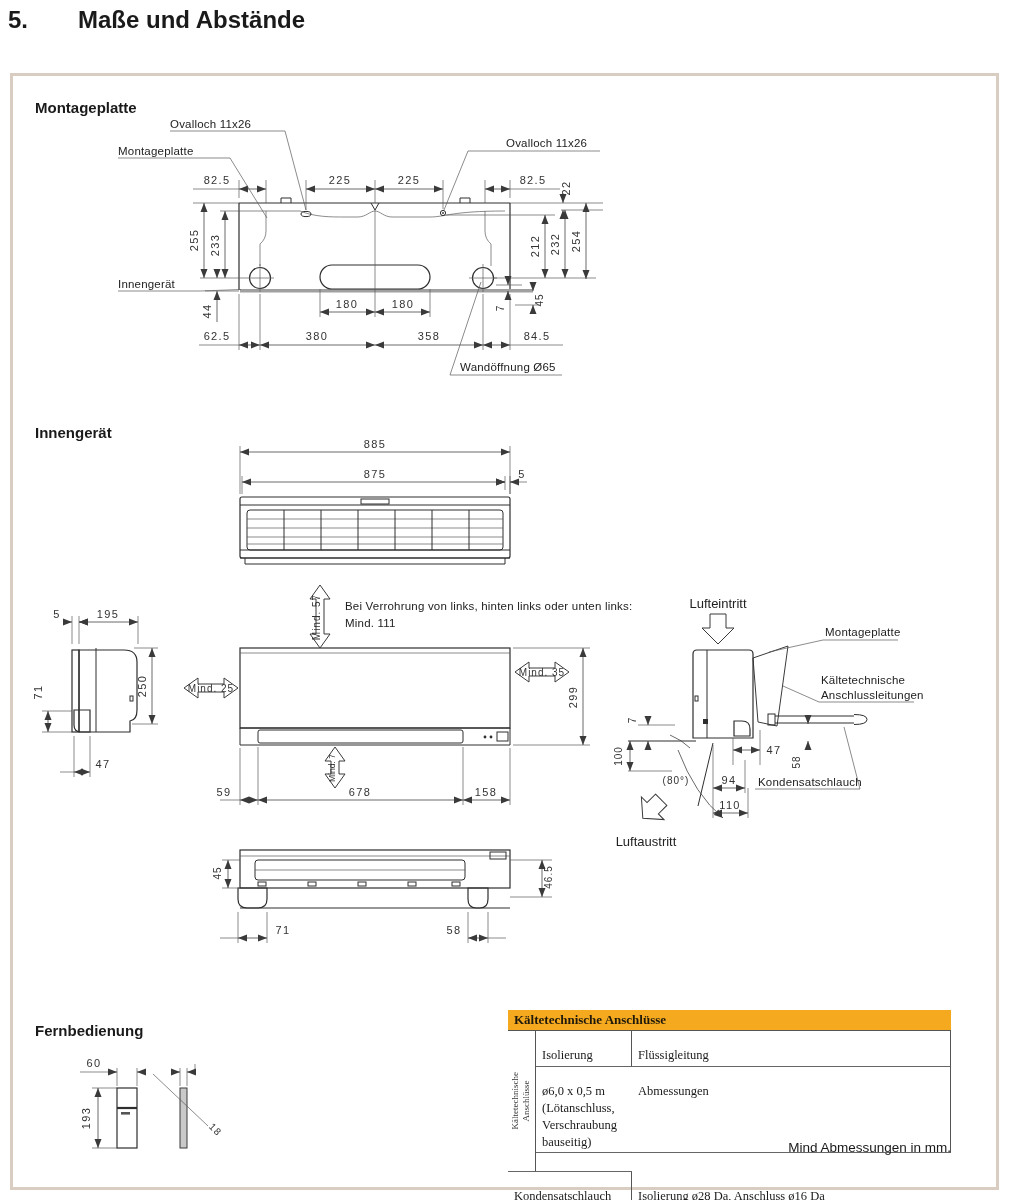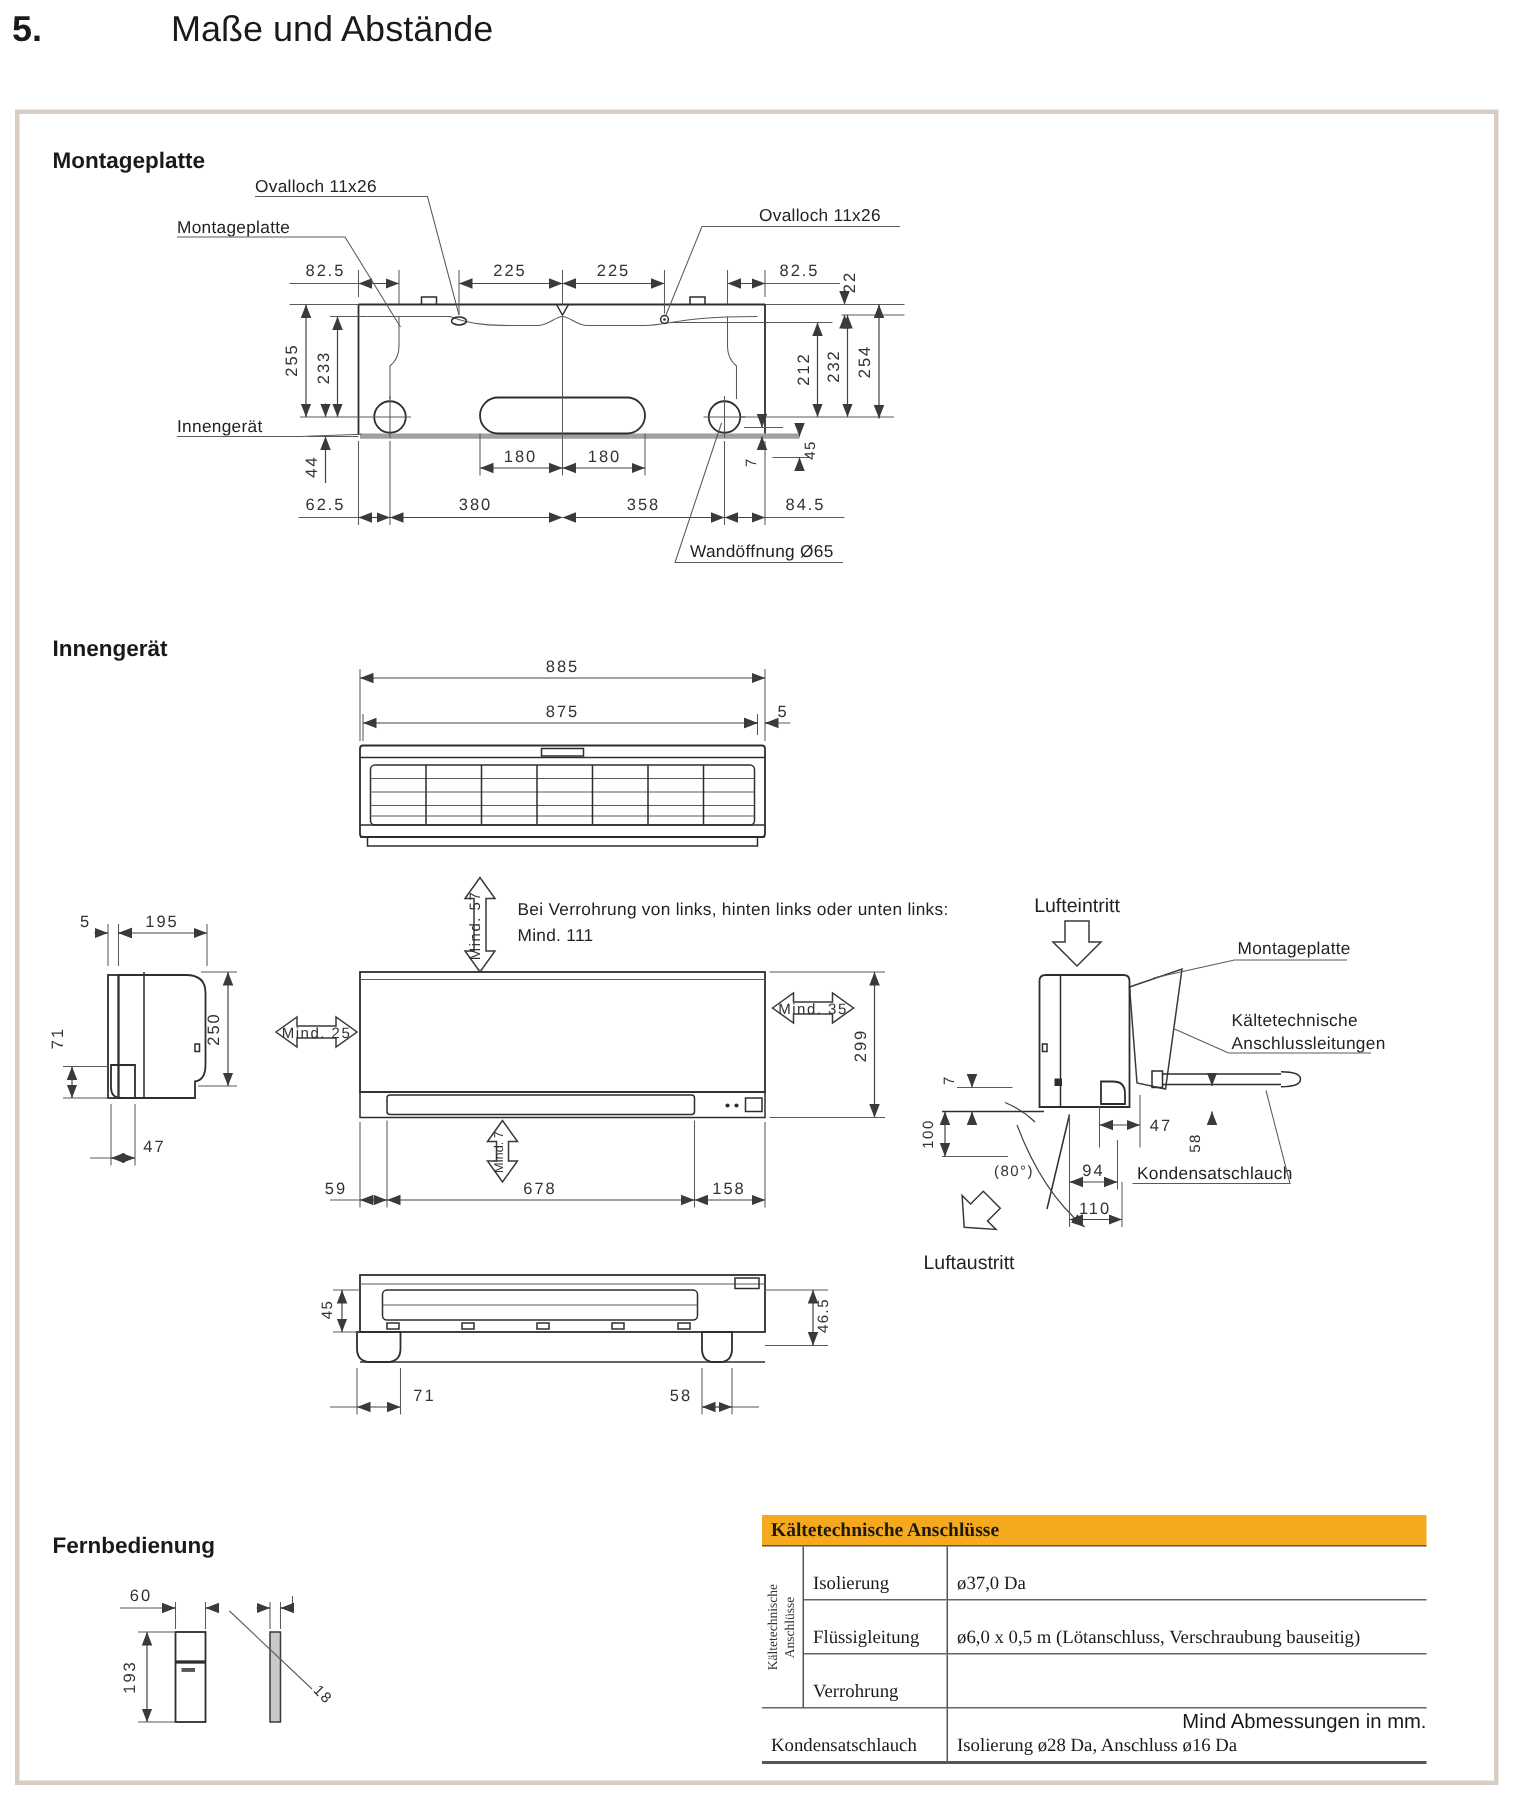--- a/index.html
+++ b/index.html
@@ -1,19 +1,19 @@
 <!DOCTYPE html>
 <html><head>
 <meta charset="utf-8">
 <style>
   html,body{margin:0;padding:0;background:#fff;}
   body{width:1010px;height:1200px;position:relative;font-family:"Liberation Sans",sans-serif;color:#1a1a1a;}
   .abs{position:absolute;}
   #doc-title-num{left:8px;top:6px;font-size:24px;font-weight:bold;}
-  #doc-title{left:78px;top:6px;font-size:24px;font-weight:normal;margin-left:36px;}
+  #doc-title{left:78px;top:6px;font-size:24px;font-weight:bold;}
   #panel{left:10px;top:73px;width:983px;height:1111px;border:3px solid #d9cdc1;background:#fff;}
   .sec-h{font-size:15px;font-weight:bold;color:#1a1a1a;}
   #h-montageplatte{left:35px;top:99px;}
   #h-innengeraet{left:35px;top:424px;}
   #h-fernbedienung{left:35px;top:1022px;}
   svg{position:absolute;overflow:visible;}
   svg text{font-family:"Liberation Sans",sans-serif;}
   .dim{font-size:11px;fill:#333;letter-spacing:1.3px;}
   .dims{font-size:10px;fill:#333;letter-spacing:1px;}
   .lbl{font-size:11.5px;fill:#222;letter-spacing:.2px;}
@@ -320,24 +320,23 @@
 <div class="abs" id="conn-table">
   <div id="conn-header">Kältetechnische Anschlüsse</div>
   <div id="conn-body">
     <div class="rot-cell">
       <div class="rot-inner">
         <span>Kältetechnische</span><br>
         <span>Anschlüsse</span>
       </div>
     </div>
     <div class="tcell tname">Isolierung</div>
-    <div class="tcell">ø37,0 Da</div>
     <div class="tcell tname">Flüssigleitung</div>
     <div class="tcell">ø6,0 x 0,5 m (Lötanschluss, Verschraubung bauseitig)</div>
-    <div class="tcell tname">Verrohrung</div>
+    <div class="tcell tname">Abmessungen</div>
     <div class="tcell">
     </div>
     <div class="tcell tname span2 lastrow">Kondensatschlauch</div>
     <div class="tcell lastrow">Isolierung ø28 Da, Anschluss ø16 Da</div>
   </div>
 </div>
 
 <div class="abs" id="note-dim">Mind Abmessungen in mm.</div>
 
 </body></html>

